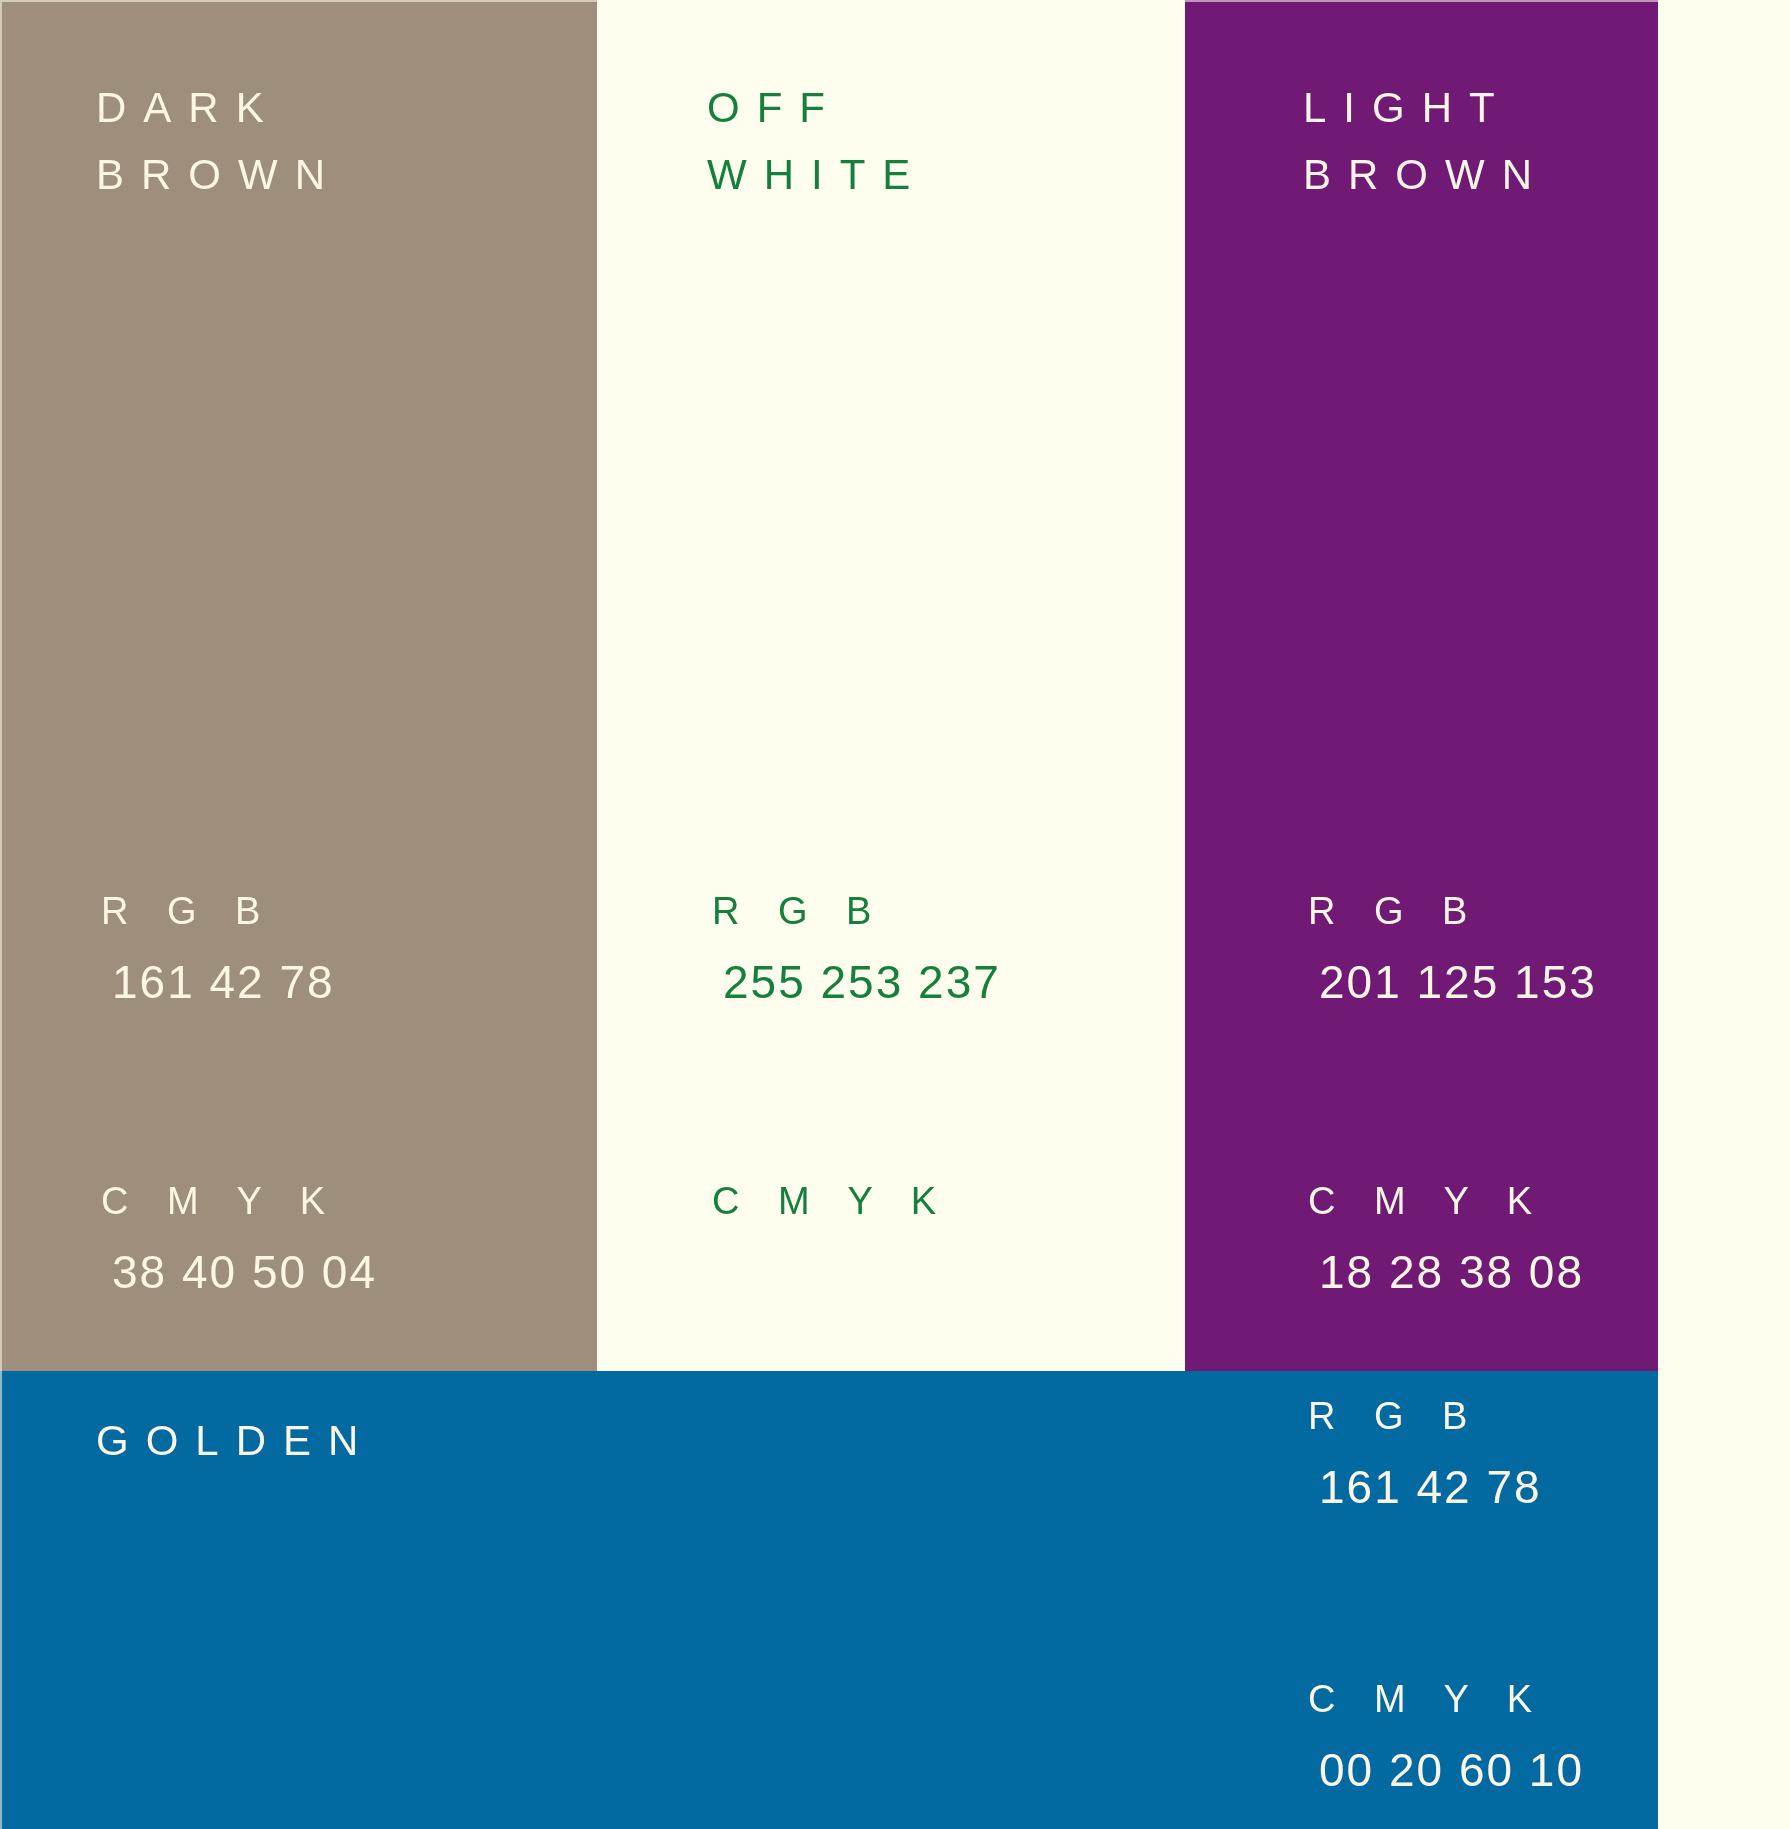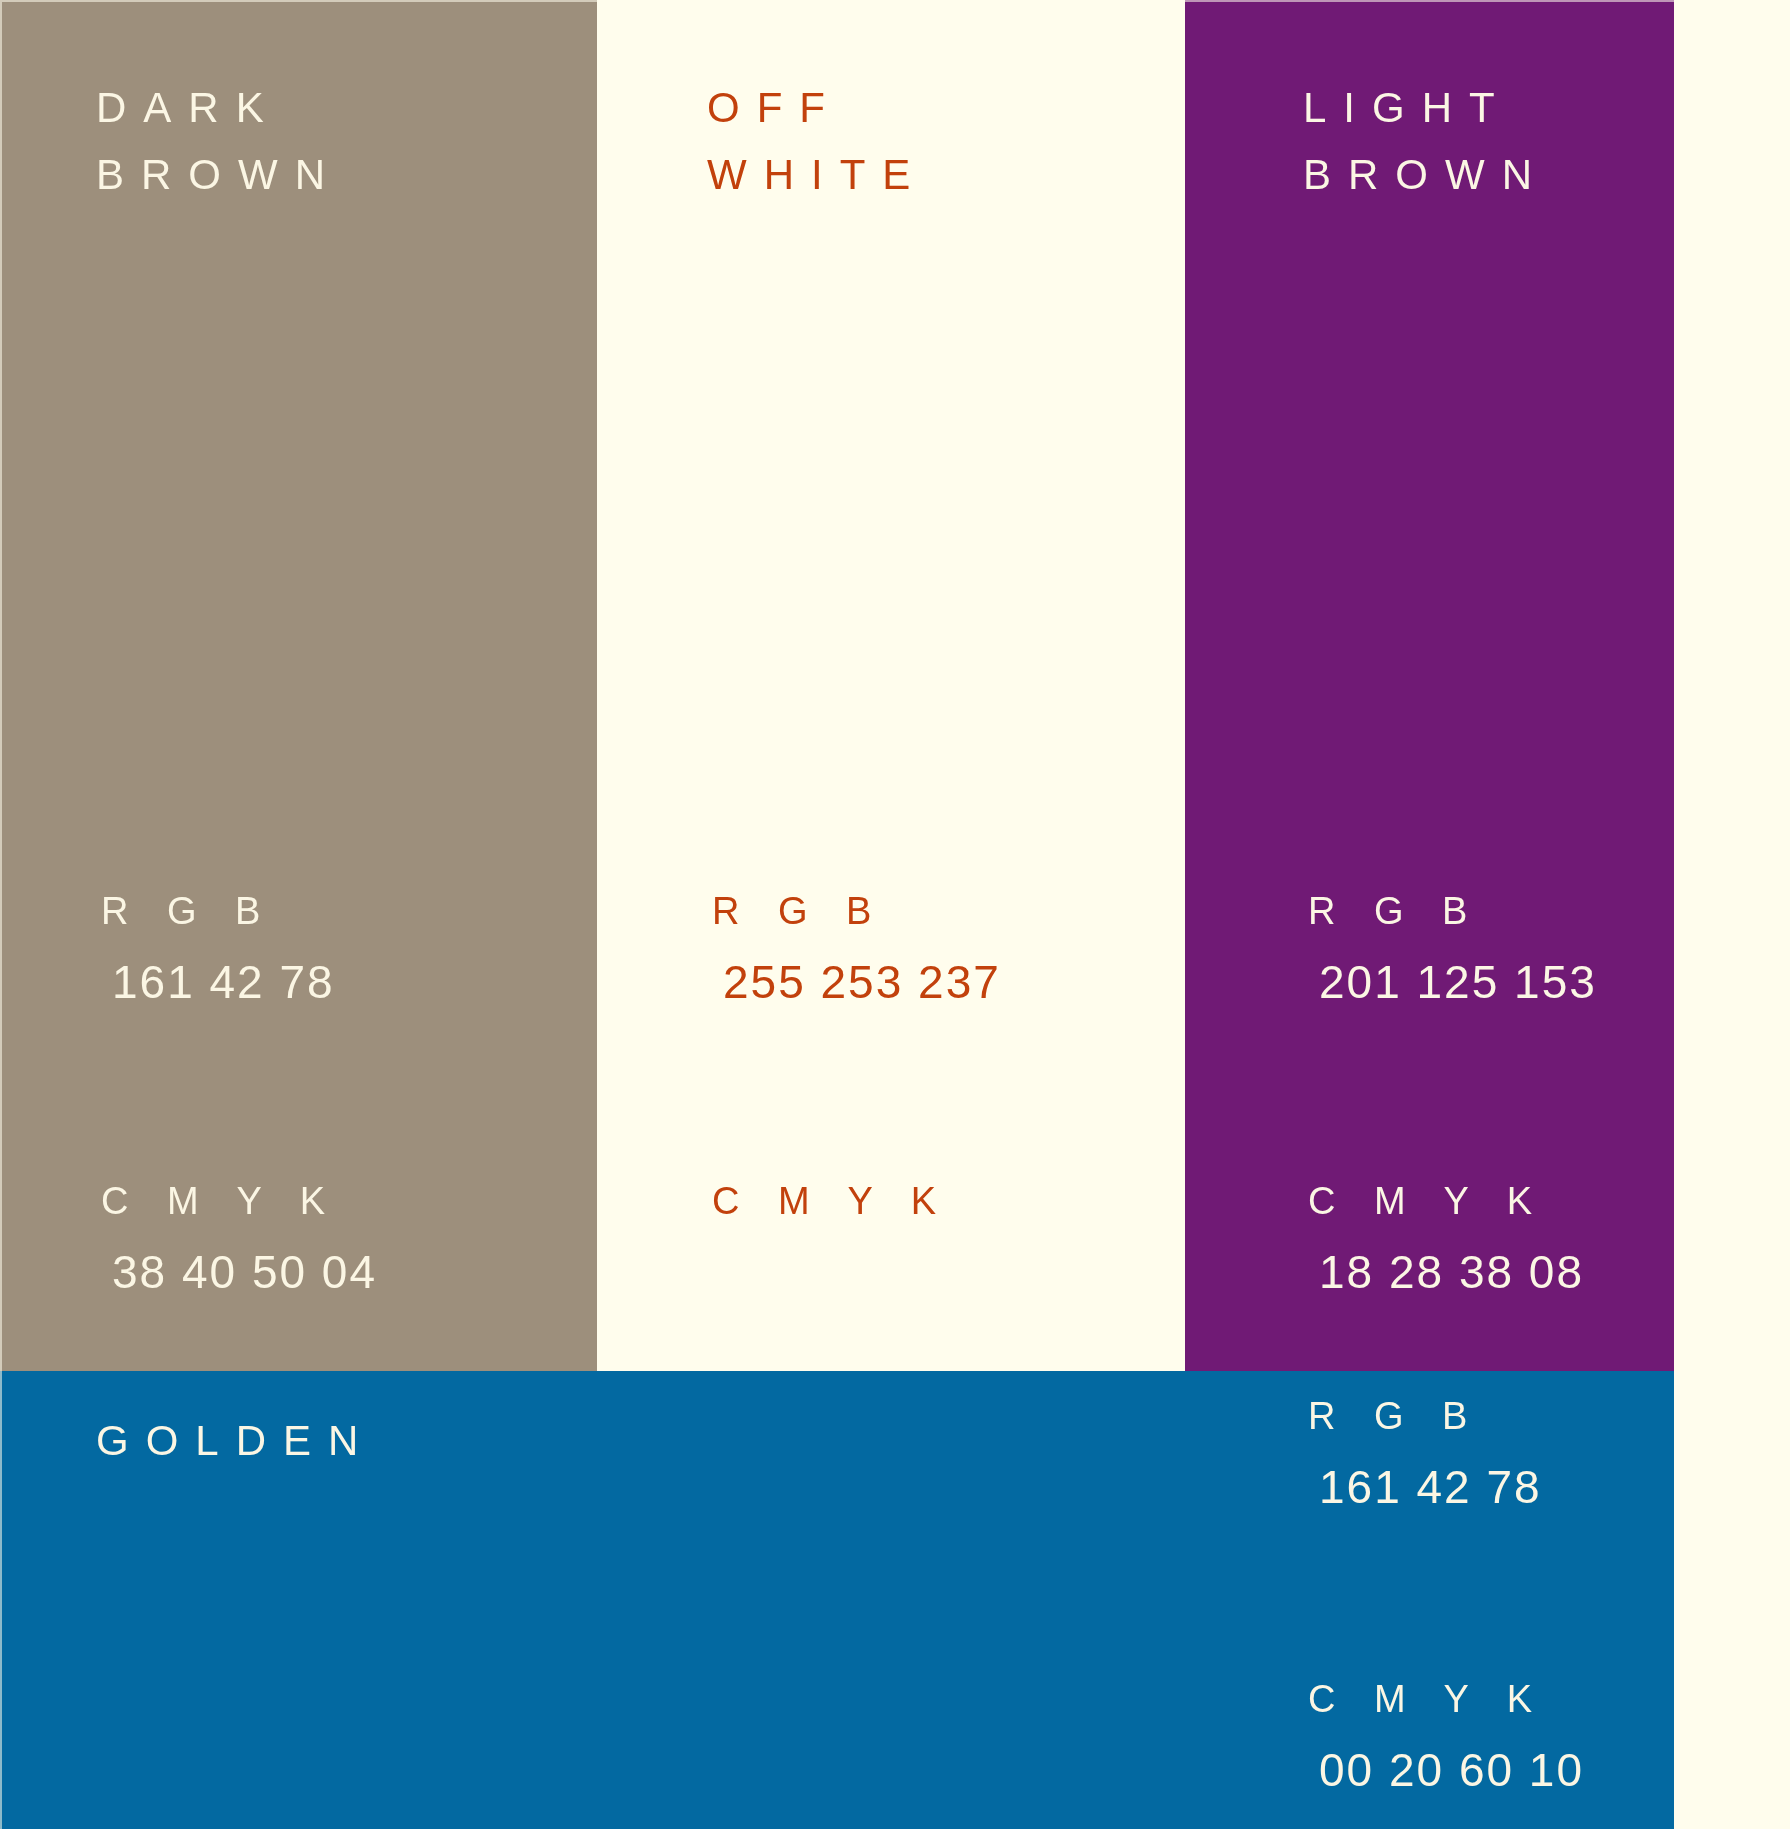--- a/index.html
+++ b/index.html
@@ -10,21 +10,20 @@
   body {
     font-family: "Liberation Sans", sans-serif;
   }
 
   #palette-board {
     position: relative;
     width: 1658px;
     height: 1829px;
     overflow: hidden;
     background: #FFFDED;
-    padding-left: 16px;
   }
 
   
   .swatch-row {
     position: absolute;
     left: 0;
     top: 0;
     width: 1790px;
     height: 1371px;
     display: flex;
@@ -77,21 +76,21 @@
   .spec-value {
     font-size: 46px;
     font-weight: 400;
     letter-spacing: 2px;
     line-height: 58px;
     margin: 16px;
   }
 
   
   .ink-cream { color: #FBF6E4; }
-  .ink-brown { color: #c2410c; }
+  .ink-brown { color: #15803d; }
 
   
   
   .swatch-dark .swatch-title { left: 96px; top: 74px; }
   .swatch-dark .rgb-block    { left: 96px; top: 880px; }
   .swatch-dark .cmyk-block   { left: 96px; top: 1170px; }
 
   
   .swatch-off .swatch-title  { left: 110px; top: 74px; }
   .swatch-off .rgb-block     { left: 110px; top: 880px; }

